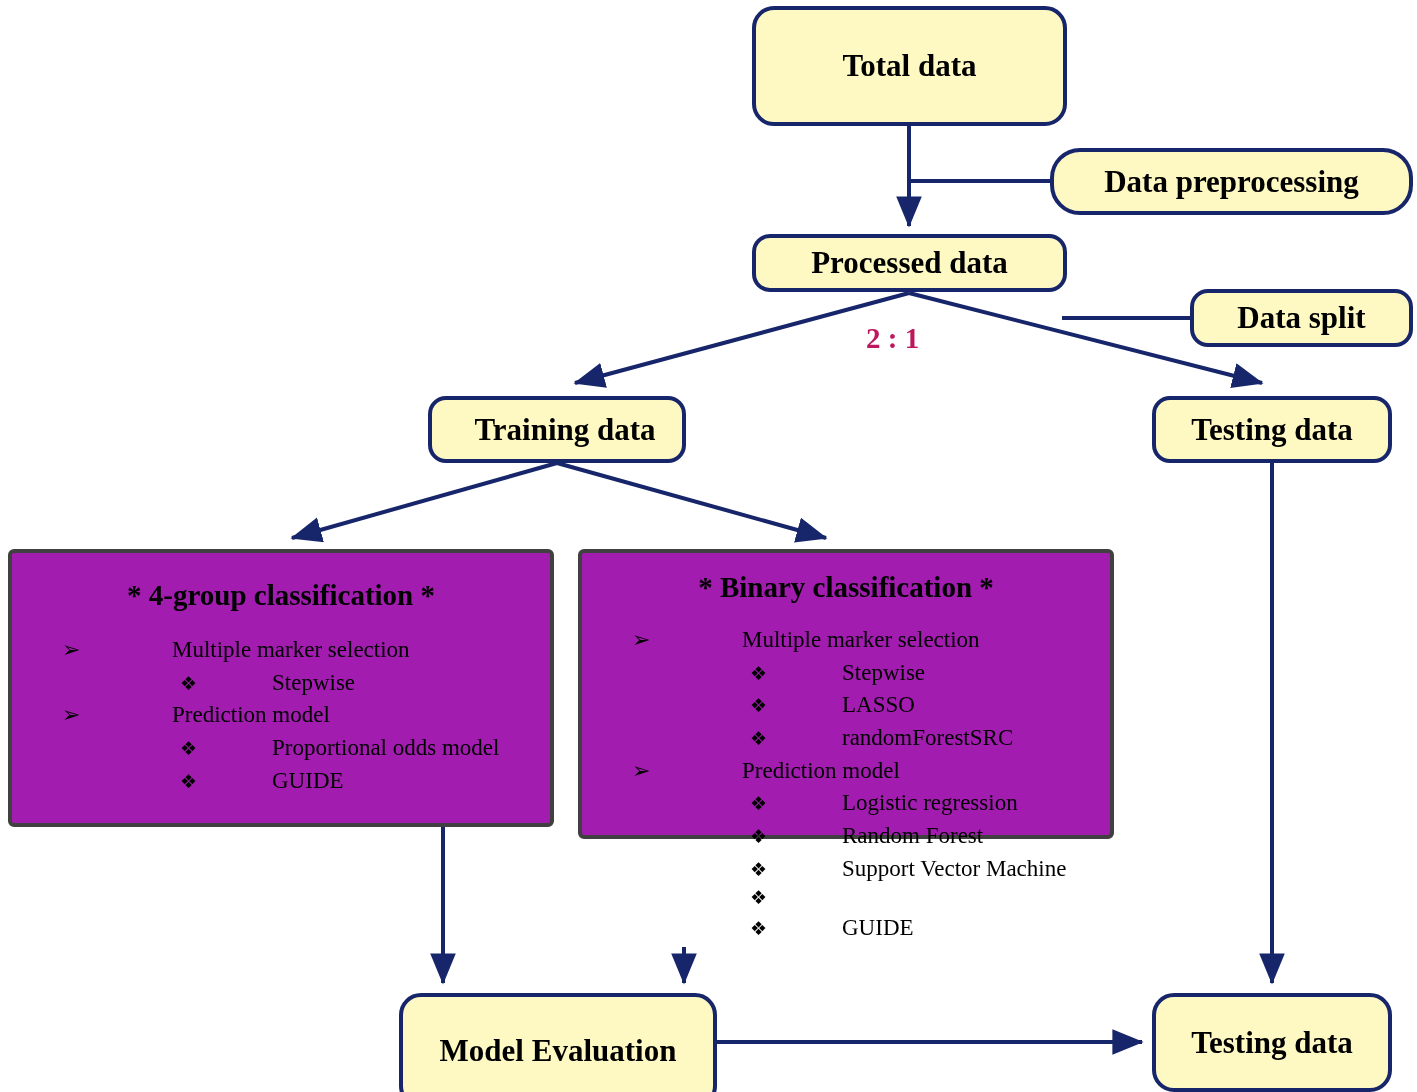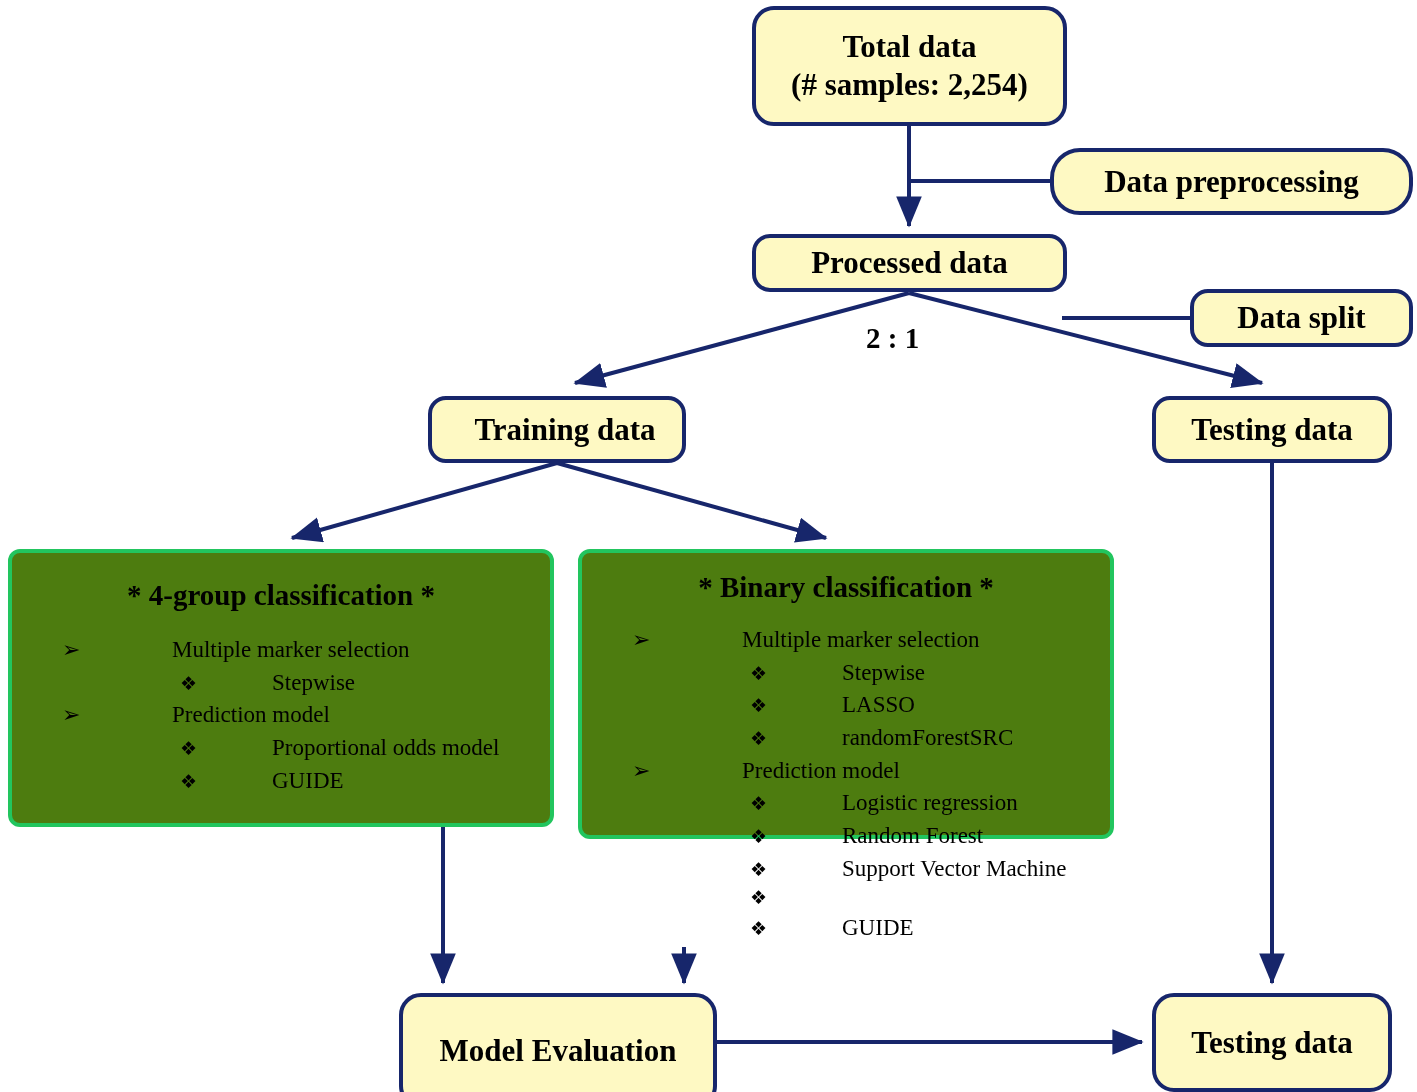--- a/index.html
+++ b/index.html
@@ -56,23 +56,23 @@
   #node-model-eval      { left: 399px; top: 993px;  width: 318px; height: 115px; border-radius: 22px; }
   #node-model-eval .node-title { font-size: 31px; }
 
   #node-testing-data-2  { left: 1152px; top: 993px; width: 240px; height: 99px; border-radius: 22px; }
   #node-testing-data-2 .node-title { font-size: 31px; }
 
   
   .panel {
     position: absolute;
     box-sizing: border-box;
-    border: 4px solid #22c55e;
-    border-radius: 12px;
-    background: #4d7c0f;
+    border: 4px solid #404040;
+    border-radius: 6px;
+    background: #a21caf;
     z-index: 3;
   }
   #panel-4group { left: 8px;   top: 549px; width: 546px; height: 278px; }
   #panel-binary { left: 578px; top: 549px; width: 536px; height: 290px; }
 
   .panel-heading {
     font-weight: bold;
     font-size: 29px;
     text-align: center;
     color: #000000;
@@ -111,21 +111,21 @@
 
   .bullet-text { display: inline-block; }
 
   
   #ratio-label {
     position: absolute;
     left: 866px;
     top: 322px;
     font-size: 29px;
     font-weight: bold;
-    color: #000000;
+    color: #be185d;
     z-index: 4;
     white-space: nowrap;
   }
 
   
   #connectors {
     position: absolute;
     left: 0; top: 0;
     width: 1417px;
     height: 1092px;
@@ -166,21 +166,20 @@
 
       <path d="M1272,463 L1272,983" marker-end="url(#ah)"></path>
 
       <path d="M717,1042 L1142,1042" marker-end="url(#ah)"></path>
     </g>
   </svg>
 
   <div class="node" id="node-total-data">
     <div class="node-title">
       <span>Total data</span><br>
-      <span>(# samples: 2,254)</span>
     </div>
   </div>
 
   <div class="node" id="node-preprocessing">
     <div class="node-title">Data preprocessing</div>
   </div>
 
   <div class="node" id="node-data-split">
     <div class="node-title">Data split</div>
   </div>

